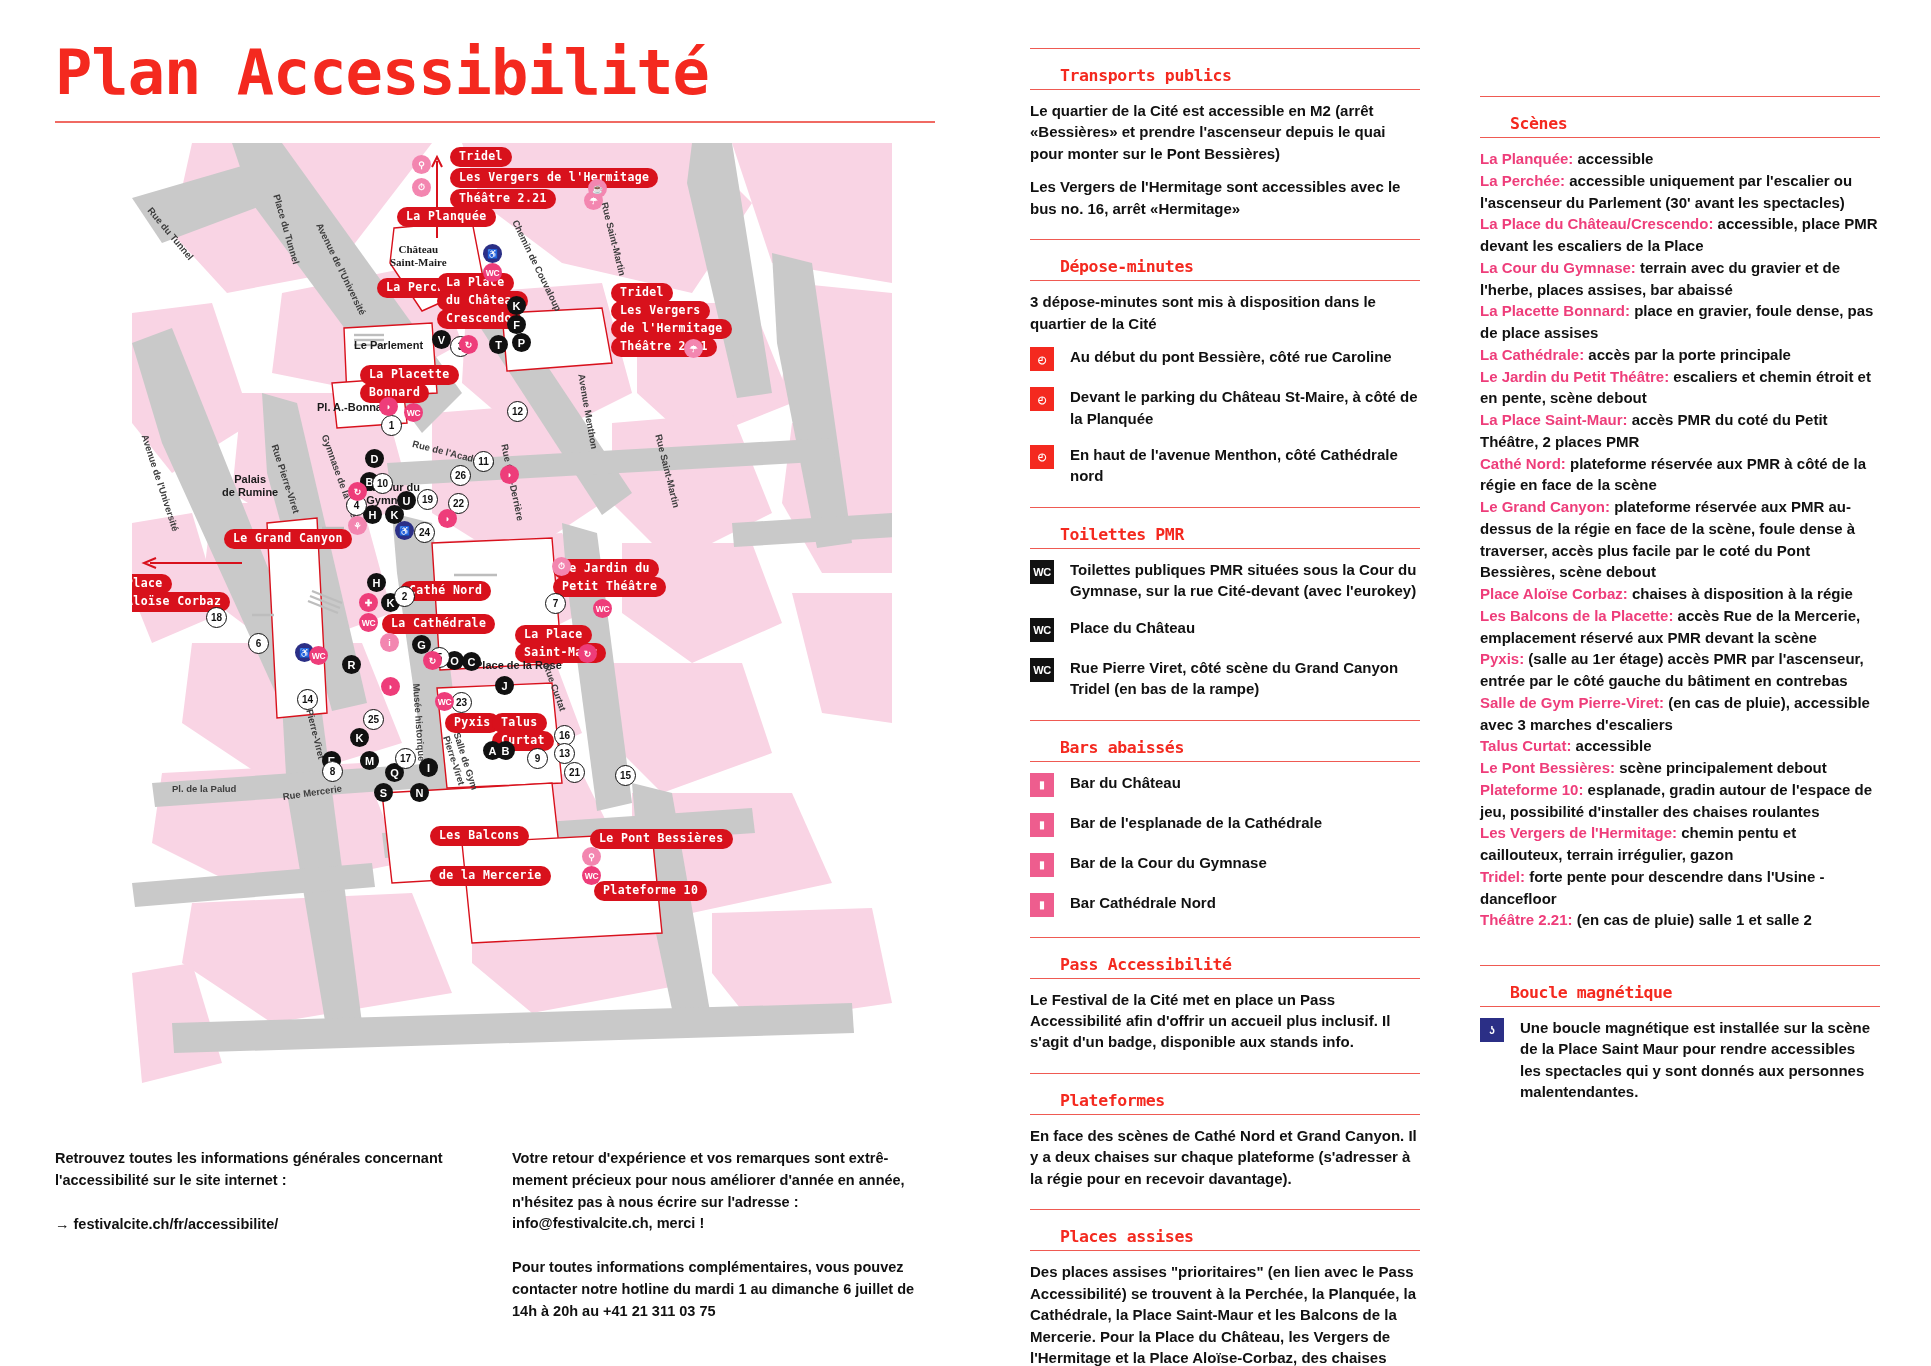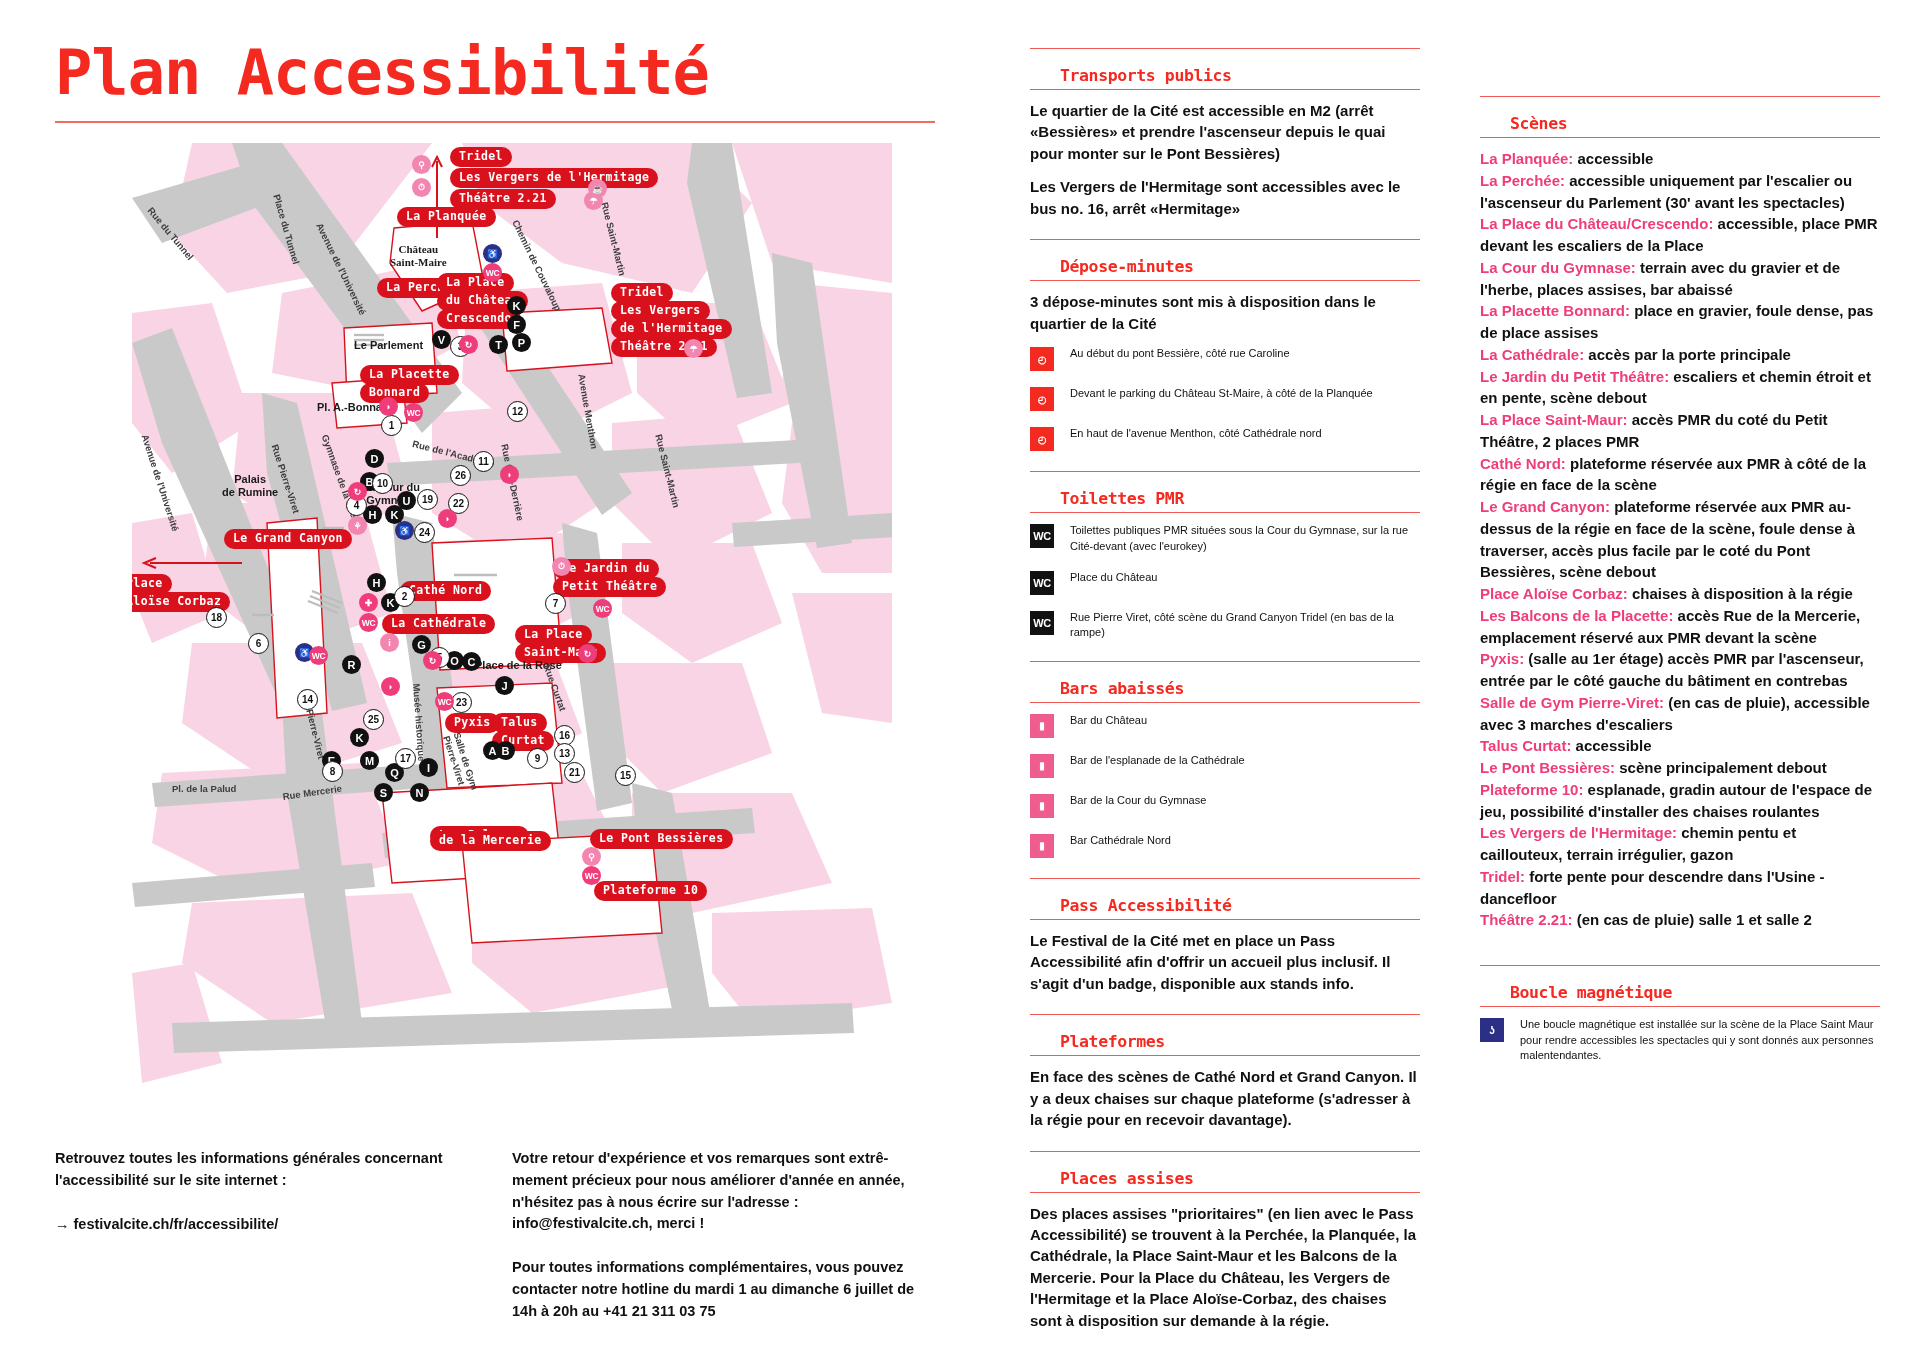--- a/index.html
+++ b/index.html
@@ -81,21 +81,21 @@
   .row{display:flex;align-items:flex-start;margin-bottom:15px;}
   .row .boxicon{
     flex:0 0 auto;width:24px;height:24px;margin-right:16px;margin-top:1px;
     display:flex;align-items:center;justify-content:center;
     font-size:10px;font-weight:bold;color:#fff;
   }
   .boxicon.red{background:#f4291f;}
   .boxicon.black{background:#111;font-size:11px;letter-spacing:-0.5px;}
   .boxicon.pinkbar{background:#ee5d8e;}
   .boxicon.bluear{background:#2b2f86;}
-  .row .rowtxt{font-size:11px;font-weight:normal;line-height:1.43;color:#111;}
+  .row .rowtxt{font-size:15px;font-weight:bold;line-height:1.43;color:#111;}
 
   .scene-list{font-size:15px;font-weight:bold;line-height:1.45;color:#111;}
   .scene-list p{margin:0;}
   .sname{color:#ee3d7a;}
 
   
   .footer{position:absolute;top:1148px;font-size:14.5px;font-weight:bold;
           line-height:1.5;color:#111;}
   .f1{left:55px;width:450px;}
   .f2{left:512px;width:430px;}
@@ -219,21 +219,21 @@
         <div class="pill" style="left: 421px; top: 416px;">Le Jardin du</div>
         <div class="pill" style="left: 421px; top: 434px;">Petit Théâtre</div>
         <div class="pill" style="left: 268px; top: 438px;">Cathé Nord</div>
         <div class="pill" style="left: 250px; top: 471px;">La Cathédrale</div>
         <div class="pill" style="left: 383px; top: 482px;">La Place</div>
         <div class="pill" style="left: 383px; top: 500px;">Saint-Maur</div>
         <div class="pill" style="left: 313px; top: 570px;">Pyxis</div>
         <div class="pill" style="left: 360px; top: 570px;">Talus</div>
         <div class="pill" style="left: 360px; top: 588px;">Curtat</div>
         <div class="pill" style="left: 298px; top: 683px;">Les Balcons</div>
-        <div class="pill" style="left: 298px; top: 688px; text-align: center;">de la Mercerie</div>
+        <div class="pill" style="left: 298px; top: 723px; text-align: center;">de la Mercerie</div>
         <div class="pill" style="left: 458px; top: 686px;">Le Pont Bessières</div>
         <div class="pill" style="left: 462px; top: 738px;">Plateforme 10</div>
         <div class="maplabel" style="left: 258px; top: 100px; font-family: Liberation Serif, serif;">
           <div>Château</div>
           <div>Saint-Maire</div>
         </div>
         <div class="maplabel" style="left: 222px; top: 196px;">
           <div>Le Parlement</div>
         </div>
         <div class="maplabel" style="left: 90px; top: 330px;">

